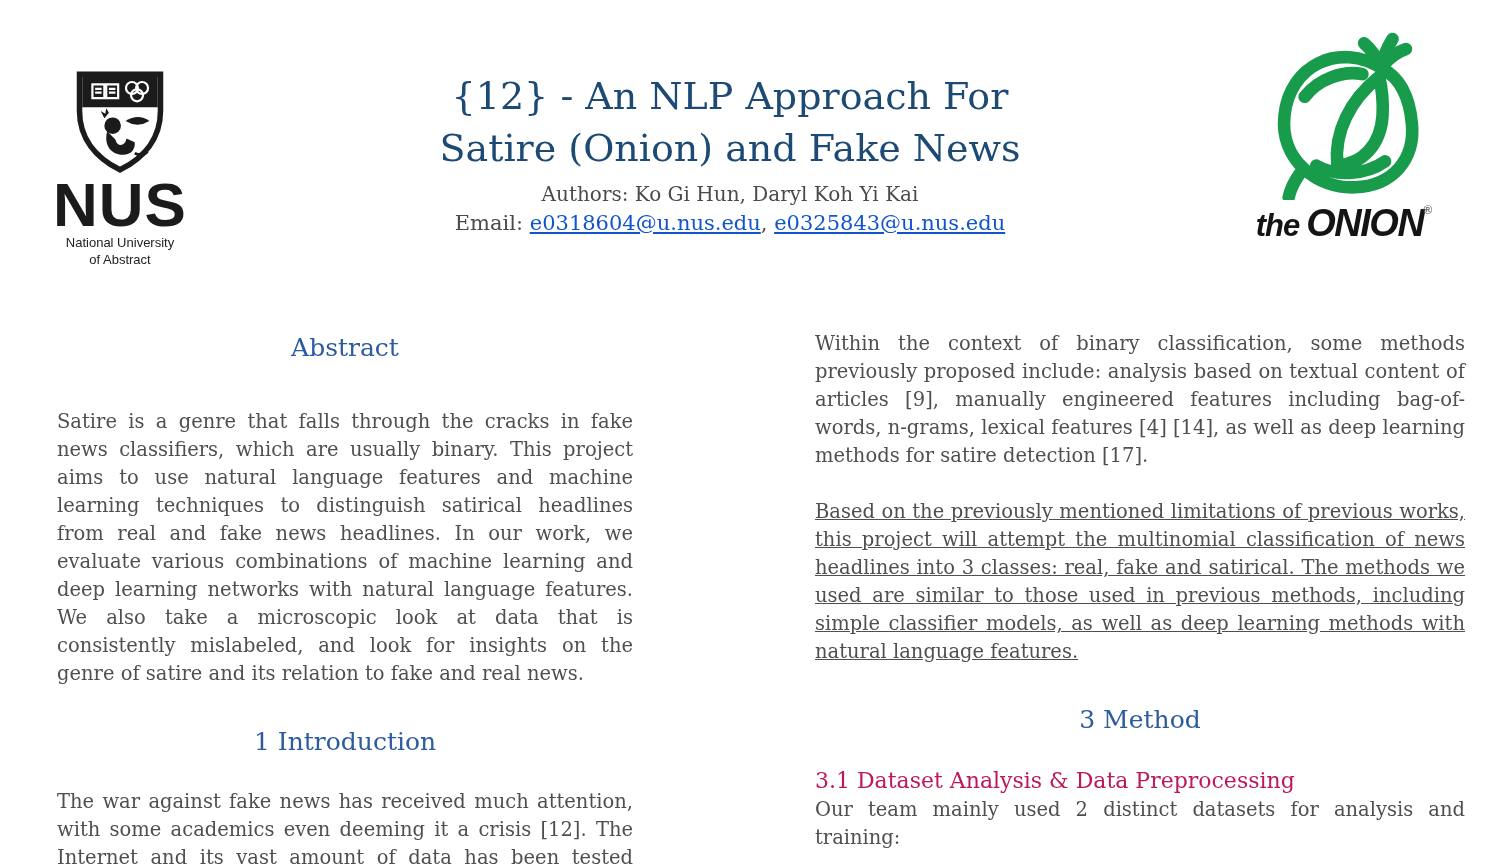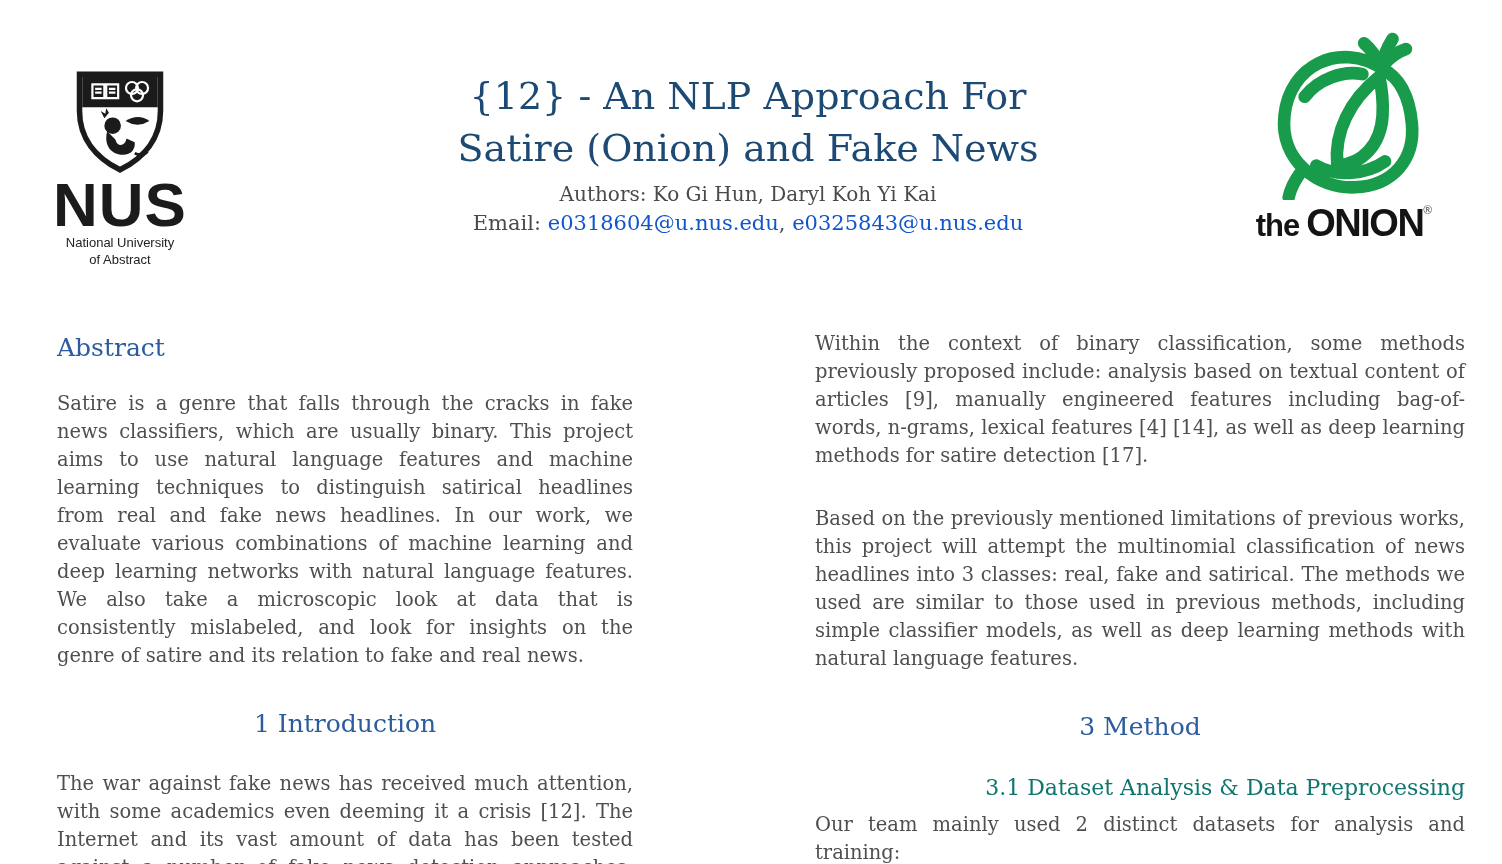--- a/index.html
+++ b/index.html
@@ -32,21 +32,21 @@
   .nus-sub {
     font-family: "Liberation Sans", sans-serif;
     font-size: 13px;
     line-height: 17px;
     color: #222;
     margin-top: 6px;
   }
 
   .title-block {
     position: absolute;
-    left: 418px; top: 70px;
+    left: 400px; top: 70px;
     width: 660px;
     text-align: center;
   }
   .paper-title {
     margin: 0;
     font-weight: 400;
     font-size: 38px;
     line-height: 52px;
     color: #1d4a75;
   }
@@ -58,78 +58,80 @@
     color: #4a4a4a;
   }
   .email-line {
     margin-top: 3px;
     font-size: 21px;
     line-height: 26px;
     color: #4a4a4a;
   }
   .email-line a {
     color: #1155cc;
+    text-decoration: underline;
     cursor: pointer;
   }
 
   .onion-logo {
     position: absolute;
     left: 1236px; top: 28px;
     width: 216px;
     text-align: center;
   }
   .onion-mark { display: block; margin: 0 auto; }
   .onion-word {
     font-family: "Liberation Sans", sans-serif;
     font-weight: bold;
     color: #141414;
     margin-top: 2px;
     white-space: nowrap;
+    font-style: italic;
   }
   .onion-word .the  { font-size: 31px; letter-spacing: -1px; }
   .onion-word .name { font-size: 38px; letter-spacing: -1.5px; margin-left: 7px; }
   .onion-word .reg  { font-size: 12px; color: #777; vertical-align: 22px; }
 
   
   .col { position: absolute; top: 330px; }
   .col-left  { left: 57px;  width: 576px; }
   .col-right { left: 815px; width: 650px; }
 
   .col p {
     margin: 0;
     text-align: justify;
     color: #4f4f4f;
     font-size: 19.5px;
     line-height: 28px;
   }
-  .col p + p { margin-top: 35px; }
+  .col p + p { margin-top: 28px; text-decoration: underline; }
 
   .abstract-heading {
-    margin: 2px 0 26px;
+    margin: 2px 0 44px;
     font-weight: 400;
     font-size: 25px;
     line-height: 32px;
     color: #2d5c9e;
-    text-align: left;
+    text-align: center;
   }
   .section-heading {
     margin: 38px 0 30px;
     font-weight: 400;
     font-size: 25px;
     line-height: 32px;
     color: #2d5c9e;
     text-align: center;
   }
   .subsection-heading {
-    margin: 28px 0 8px;
+    margin: 28px 0 0;
     font-weight: 400;
     font-size: 22px;
     line-height: 30px;
-    color: #0f766e;
-    text-align: right;
+    color: #be185d;
+    text-align: left;
   }
 </style>
 </head>
 <body>
 
 <div class="page">
 
   <div class="nus-logo">
     <svg class="nus-crest" width="92" height="104" viewBox="0 0 100 112" aria-hidden="true">
       <path d="M6 4 H94 V44 C94 74 76 95 50 108 C24 95 6 74 6 44 Z" fill="#ffffff" stroke="#1b1b1b" stroke-width="6"></path>

